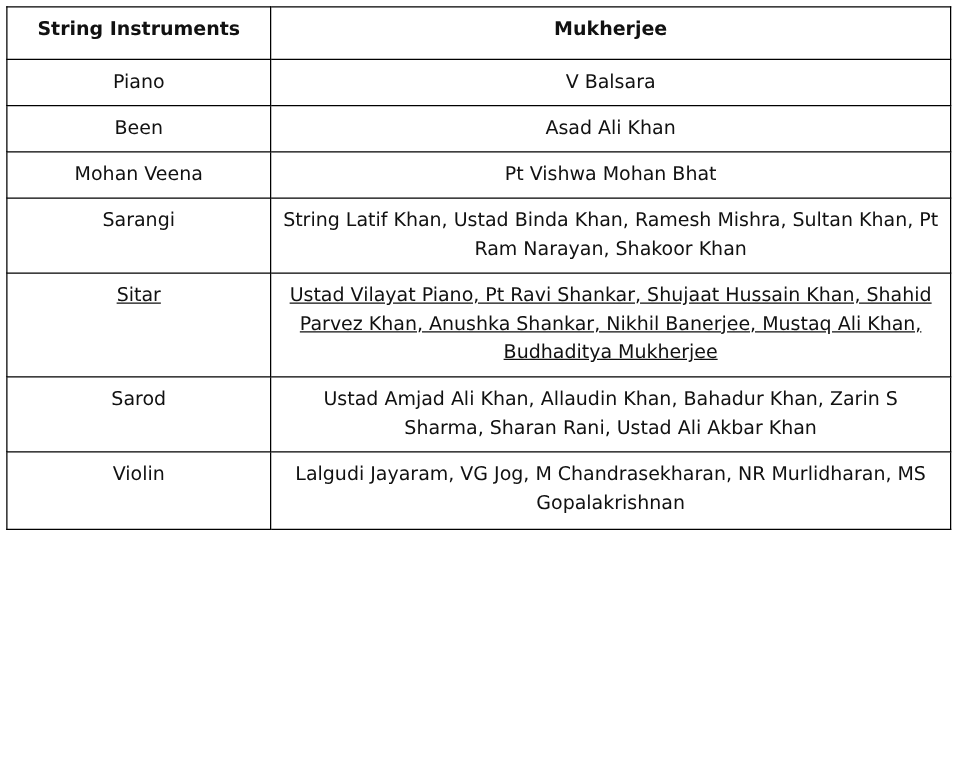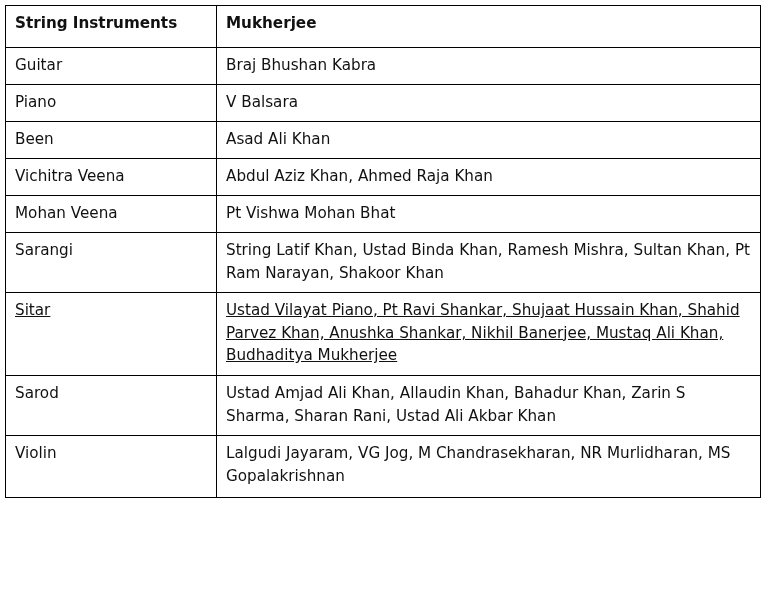--- a/index.html
+++ b/index.html
@@ -1,51 +1,43 @@
 <!DOCTYPE html>
 <html><head>
 <meta charset="utf-8">
 <style>
   html, body { margin:0; padding:0; background:#ffffff; }
   body { width:765px; height:615px; overflow:hidden; position:relative;
          font-family:"DejaVu Sans", sans-serif; color:#111; }
   table { position:absolute; left:5px; top:5px; width:756px; border-collapse:collapse; }
-  td, th { border:1.3px solid #000; vertical-align:top; text-align:left;
+  td, th { border:1.3px solid #000; vertical-align:top; text-align:center;
            padding:6px 9px 0 9px; font-size:15.2px; line-height:22.5px; box-sizing:border-box; }
   th { font-weight:bold; height:42px; }
   td.c1 { width:211px; }
   tr.r1 td { height:37px; }
   tr.r2 td { height:60px; }
   tr.r3 td { height:83px;text-decoration:underline; }
   tr.r2b td { height:62px; }
 </style>
 </head>
 <body>
 
 <table>
   <tbody>
       <tr>
     <th class="c1">String Instruments</th>
     <th>Mukherjee</th>
   </tr>
   <tr class="r1">
-    <td class="c1">Guitar</td>
-    <td>Braj Bhushan Kabra</td>
-  </tr>
-  <tr class="r1">
     <td class="c1">Piano</td>
     <td>V Balsara</td>
   </tr>
   <tr class="r1">
     <td class="c1">Been</td>
     <td>Asad Ali Khan</td>
-  </tr>
-  <tr class="r1">
-    <td class="c1">Vichitra Veena</td>
-    <td>Abdul Aziz Khan, Ahmed Raja Khan</td>
   </tr>
   <tr class="r1">
     <td class="c1">Mohan Veena</td>
     <td>Pt Vishwa Mohan Bhat</td>
   </tr>
   <tr class="r2">
     <td class="c1">Sarangi</td>
     <td>String Latif Khan, Ustad Binda Khan, Ramesh Mishra, Sultan Khan, Pt Ram Narayan, Shakoor Khan</td>
   </tr>
   <tr class="r3">

